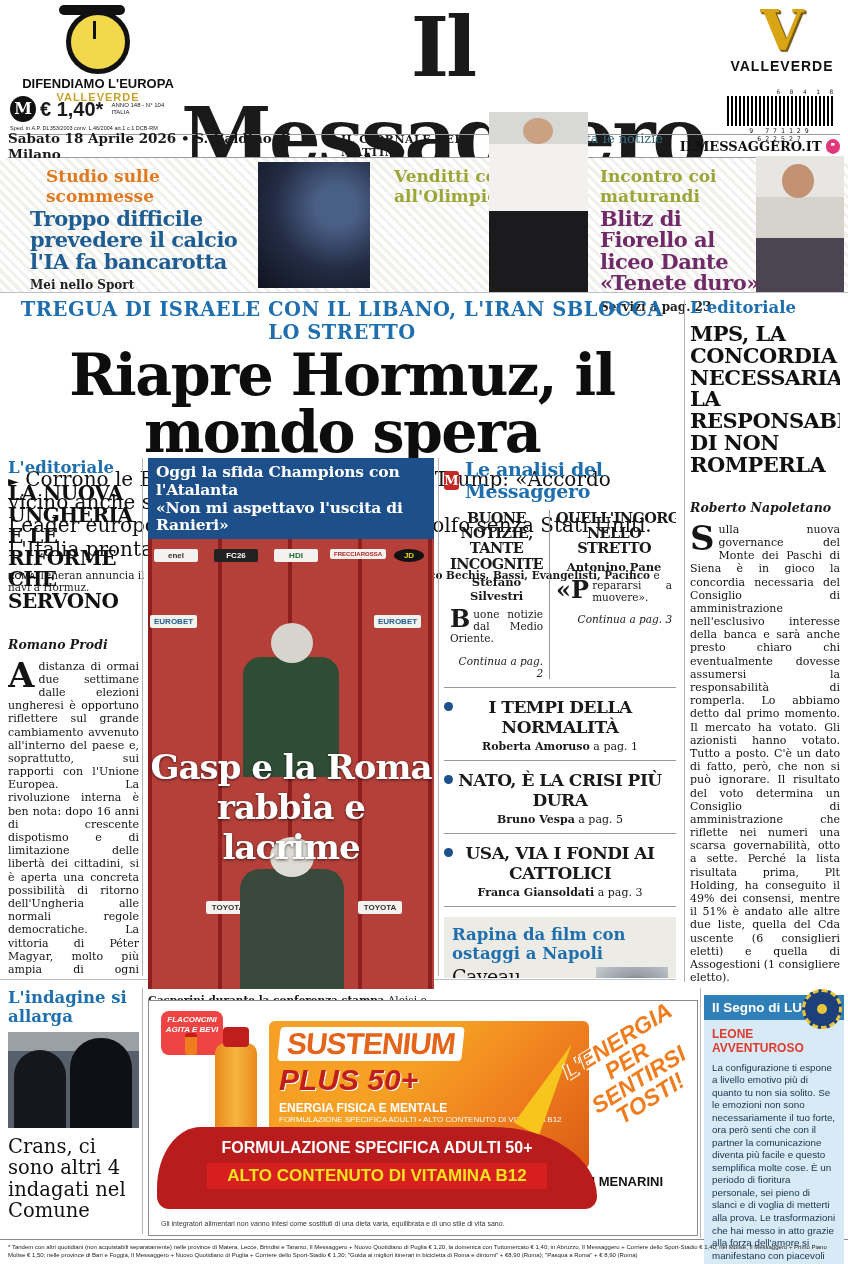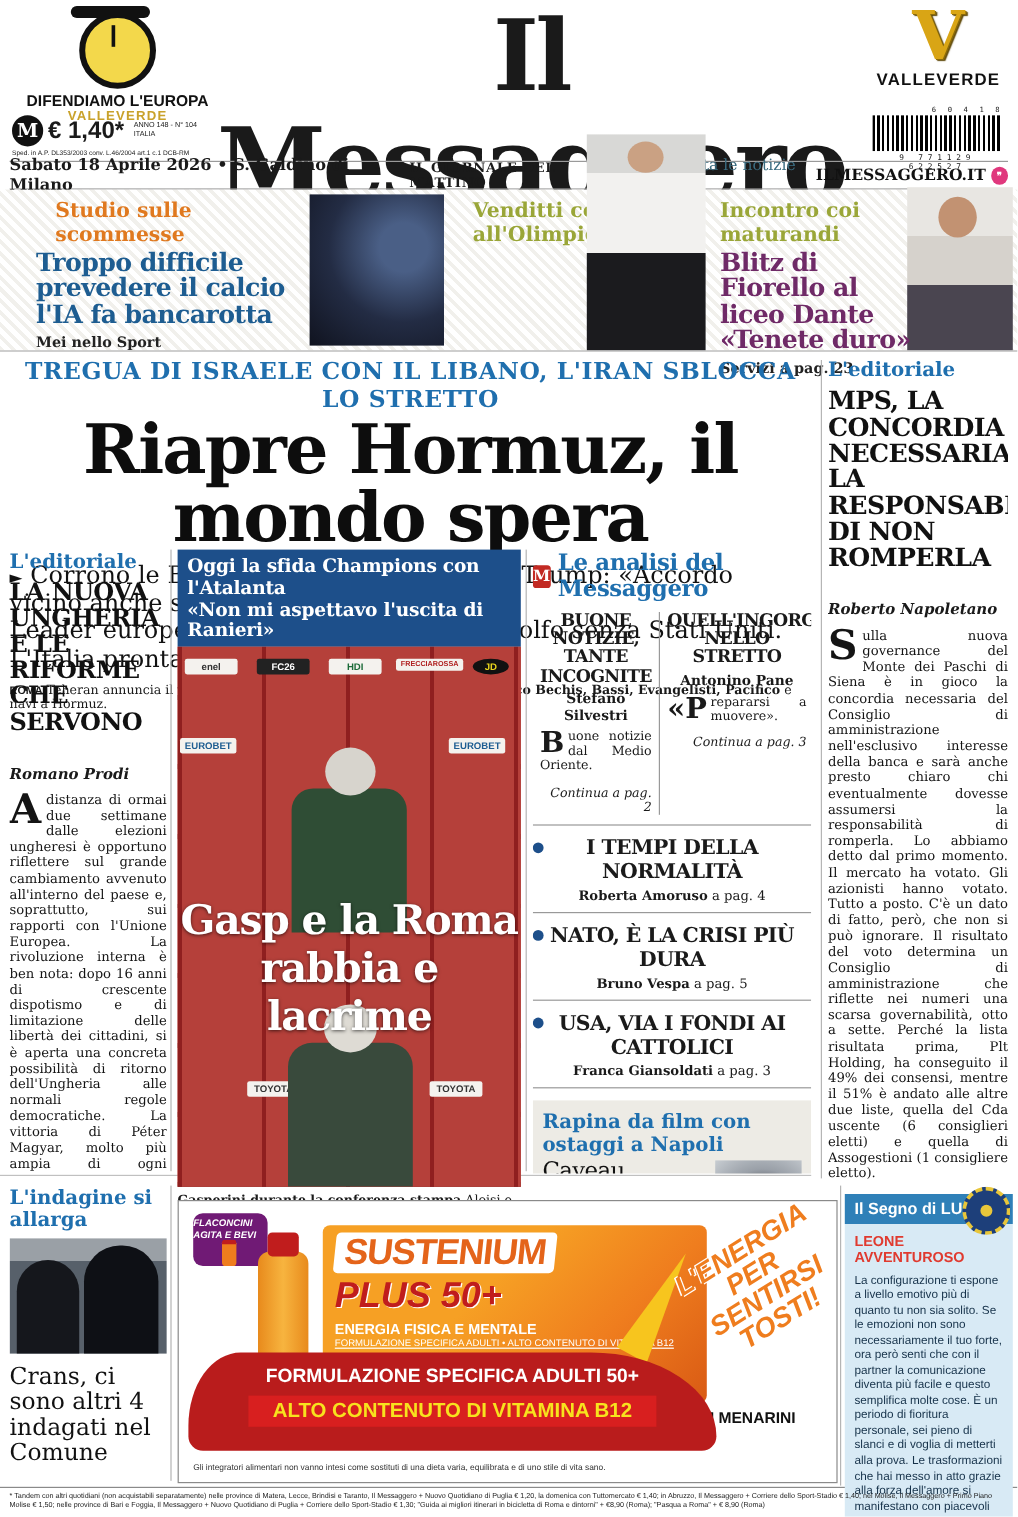--- a/index.html
+++ b/index.html
@@ -128,35 +128,35 @@
 
   
   .col-inv{left:8px;top:988px;width:131px;}
   .inv-photo{width:131px;height:96px;margin-top:6px;position:relative;overflow:hidden;
      background:linear-gradient(180deg,#9aa0a6 0 20%,#57606a 20% 100%);}
   .inv-photo::before{content:"";position:absolute;left:6px;top:18px;width:52px;height:80px;border-radius:26px 26px 0 0;background:#15171c;}
   .inv-photo::after{content:"";position:absolute;left:62px;top:6px;width:62px;height:92px;border-radius:30px 30px 0 0;background:#0e1015;}
   .inv-title{font-size:19.5px;line-height:1.1;margin-top:8px;color:#111;}
 
   .adbox{left:148px;top:1000px;width:548px;height:234px;border:1.5px solid #8a8a8a;background:#fff;overflow:hidden;}
-  .ad-badge{position:absolute;left:12px;top:10px;width:62px;height:40px;background:#701a75;border-radius:8px;
-            color:#fff;font-style:italic;font-weight:bold;font-size:8px;text-align:left;line-height:1.2;
+  .ad-badge{position:absolute;left:12px;top:10px;width:62px;height:40px;background:#ef4444;border-radius:8px;
+            color:#fff;font-style:italic;font-weight:bold;font-size:8px;text-align:center;line-height:1.2;
             font-family:"Liberation Sans",sans-serif;padding-top:4px;}
   .ad-badge::after{content:"";position:absolute;left:24px;top:22px;width:12px;height:18px;background:#ef7d1e;border-radius:3px;border-top:4px solid #c01d1d;}
   .ad-bottle{position:absolute;left:66px;top:42px;width:42px;height:108px;background:linear-gradient(90deg,#e88a1c,#f7b43f,#e88a1c);
              border-radius:10px;}
   .ad-bottle::before{content:"";position:absolute;left:8px;top:-16px;width:26px;height:20px;background:#c01d1d;border-radius:4px;}
   .ad-pack{position:absolute;left:120px;top:20px;width:300px;height:136px;border-radius:6px;
            background:linear-gradient(135deg,#f6a024 0 40%,#ef7d1e 70%,#d95a14 100%);color:#fff;padding:6px 10px;}
   .ad-brand{font-family:"Liberation Sans",sans-serif;font-weight:bold;font-size:30px;letter-spacing:-1px;
             background:#fff;color:#e4641a;display:inline-block;padding:0 8px;border-radius:4px;transform:skewX(-6deg);}
   .ad-product{font-family:"Liberation Sans",sans-serif;font-weight:bold;font-size:30px;font-style:italic;
               color:#c01d1d;text-shadow:1px 1px 0 #fff;margin-top:2px;}
   .ad-tag1{font-family:"Liberation Sans",sans-serif;font-weight:bold;font-size:12px;margin-top:4px;}
-  .ad-tag2{font-family:"Liberation Sans",sans-serif;font-size:8px;text-decoration:underline;}
+  .ad-tag2{font-family:"Liberation Sans",sans-serif;font-size:8px;}
   .ad-count{font-family:"Liberation Sans",sans-serif;font-weight:bold;font-size:13px;margin-top:10px;}
   .ad-arrow{position:absolute;right:26px;top:18px;width:0;height:0;border-left:14px solid transparent;
             border-right:14px solid transparent;border-bottom:96px solid #f7c51e;transform:rotate(28deg);}
   .ad-menarini{position:absolute;right:34px;bottom:46px;font-weight:bold;font-size:13px;color:#111;
                font-family:"Liberation Sans",sans-serif;}
   .ad-diag{position:absolute;right:4px;top:26px;width:120px;transform:rotate(-32deg);color:#ef7d1e;
            font-family:"Liberation Sans",sans-serif;font-weight:bold;font-size:23px;font-style:italic;
            text-align:center;line-height:0.95;text-shadow:1px 1px 0 #fff,-1px -1px 0 #fff;}
   .ad-swoosh{position:absolute;left:8px;bottom:26px;width:440px;height:82px;background:#b91c1c;
              border-radius:50px 120px 14px 14px / 70px 80px 14px 14px;}
@@ -331,21 +331,21 @@
         <p class="an-body">
           <span class="dropcap-sm">«P</span><span>repararsi a muovere».</span>
         </p>
         <div class="an-cont">Continua a pag. 3</div>
       </div>
     </div>
 
     <div class="bullet-item">
       <span class="bullet-dot"></span>
       <div class="b-title">I TEMPI DELLA NORMALITÀ</div>
-      <div class="b-by"><b>Roberta Amoruso</b> <span>a pag. 4</span></div>
+      <div class="b-by"><b>Roberta Amoruso</b> <span>a pag. 1</span></div>
     </div>
     <div class="bullet-item">
       <span class="bullet-dot"></span>
       <div class="b-title">NATO, È LA CRISI PIÙ DURA</div>
       <div class="b-by"><b>Bruno Vespa</b> <span>a pag. 5</span></div>
     </div>
     <div class="bullet-item">
       <span class="bullet-dot"></span>
       <div class="b-title">USA, VIA I FONDI AI CATTOLICI</div>
       <div class="b-by"><b>Franca Giansoldati</b> <span>a pag. 3</span></div>

